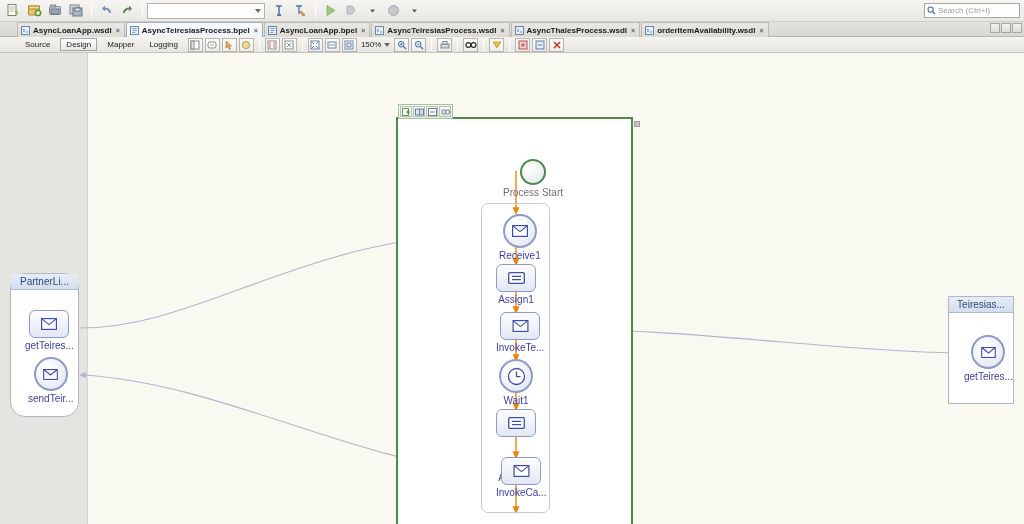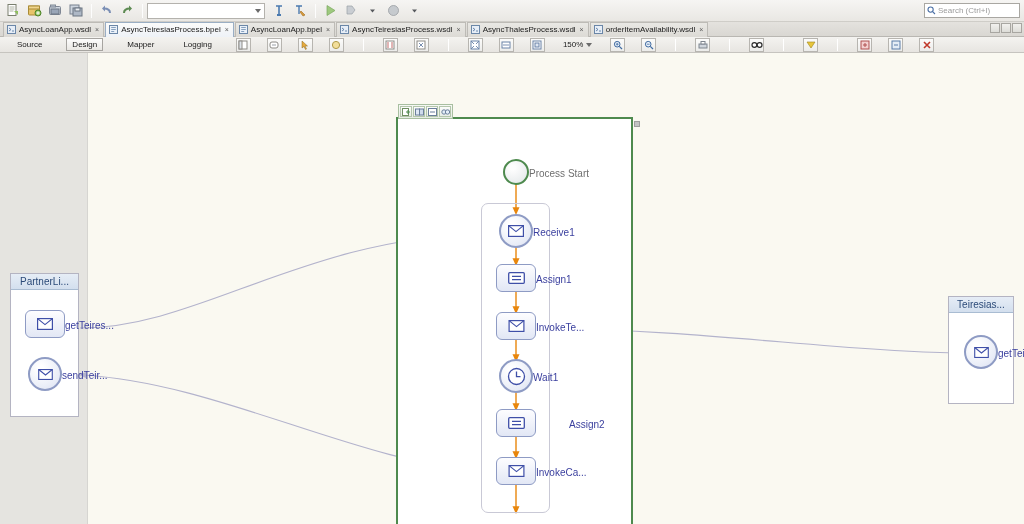--- a/index.html
+++ b/index.html
@@ -57,23 +57,24 @@
     color: #9b9b9b;
   }
   .search-box .mag { margin-right: 2px; display:flex; }
 
   
   .tabbar {
     height: 15px;
     background: linear-gradient(#e4e2de, #d9d7d2);
     border-bottom: 1px solid #b9b7b2;
     display: flex;
-    align-items: center;
+    align-items: flex-start;
     position: relative;
-    padding-left: 3px;
+    padding-left: 17px;
+    font-weight: bold;
   }
   .tab {
     display: flex; align-items: center;
     padding: 0 4px 0 3px;
     font-size: 8px;
     color: #1a1a1a;
     background: linear-gradient(#e9e8e4, #dcdad5);
     border: 1px solid #bdbbb6;
     border-bottom: none;
     margin-right: 1px;
@@ -105,22 +106,22 @@
     border: 1px solid #a8a6a1;
   }
 
   
   .viewbar {
     height: 16px;
     background: linear-gradient(#f4f3f0, #e7e5e1);
     border-bottom: 1px solid #c6c4bf;
     display: flex;
     align-items: center;
-    padding: 0 12px;
-    gap: 16px;
+    padding: 0 20px;
+    gap: 2px;
   }
   .vtab {
     font-size: 8px;
     padding: 1px 5px;
     color: #1a1a1a;
     margin-right: 3px;
     white-space: nowrap;
   }
   .vtab.sel {
     background: linear-gradient(#fdfdfd, #e9e7e3);
@@ -208,21 +209,21 @@
     width: 69px; height: 310px;
     border: 1px solid #c9c9d6;
     border-radius: 7px;
     background: transparent;
   }
 
   
   .node {
     position: absolute;
     display: flex;
-    flex-direction: row;
+    flex-direction: column;
     align-items: center;
     z-index: 5;
   }
   .shape-circle {
     width: 34px; height: 34px;
     border-radius: 50%;
     border: 2px solid #8e9bc4;
     background: radial-gradient(circle at 35% 30%, #ffffff 10%, #e8ecf7 70%, #d7ddf0 100%);
     display: flex; align-items: center; justify-content: center;
   }
@@ -593,21 +594,21 @@
         </svg>
     </div>
     <div class="mb">
       <svg width="9" height="8" viewBox="0 0 9 8">
           <circle cx="3" cy="4" r="2.2" fill="#e4eef8" stroke="#6b7f9b"></circle>
           <circle cx="6.5" cy="4" r="2.2" fill="#e4eef8" stroke="#6b7f9b"></circle>
         </svg>
     </div>
   </div>
 
-  <div class="panel" style="left:10px; top:220px; width:69px; height:144px;">
+  <div class="panel" style="left:10px; top:220px; width:69px; height:144px;border-radius:15px;">
     <div class="panel-head">PartnerLi...</div>
     <div class="panel-body" style="height:120px;">
       <div class="node" style="left:14px; top:20px;">
         <div class="shape-rect">
           <svg class="glyph" width="16" height="12" viewBox="0 0 16 12">
               <rect x="0.6" y="0.6" width="14.8" height="10.8" fill="#fff" stroke="#3f4fa8" stroke-width="1.2"></rect>
               <path d="M0.6 0.6L8 6.6 15.4 0.6" fill="none" stroke="#3f4fa8" stroke-width="1.2"></path>
             </svg>
         </div>
         <div class="node-label">getTeires...</div>

